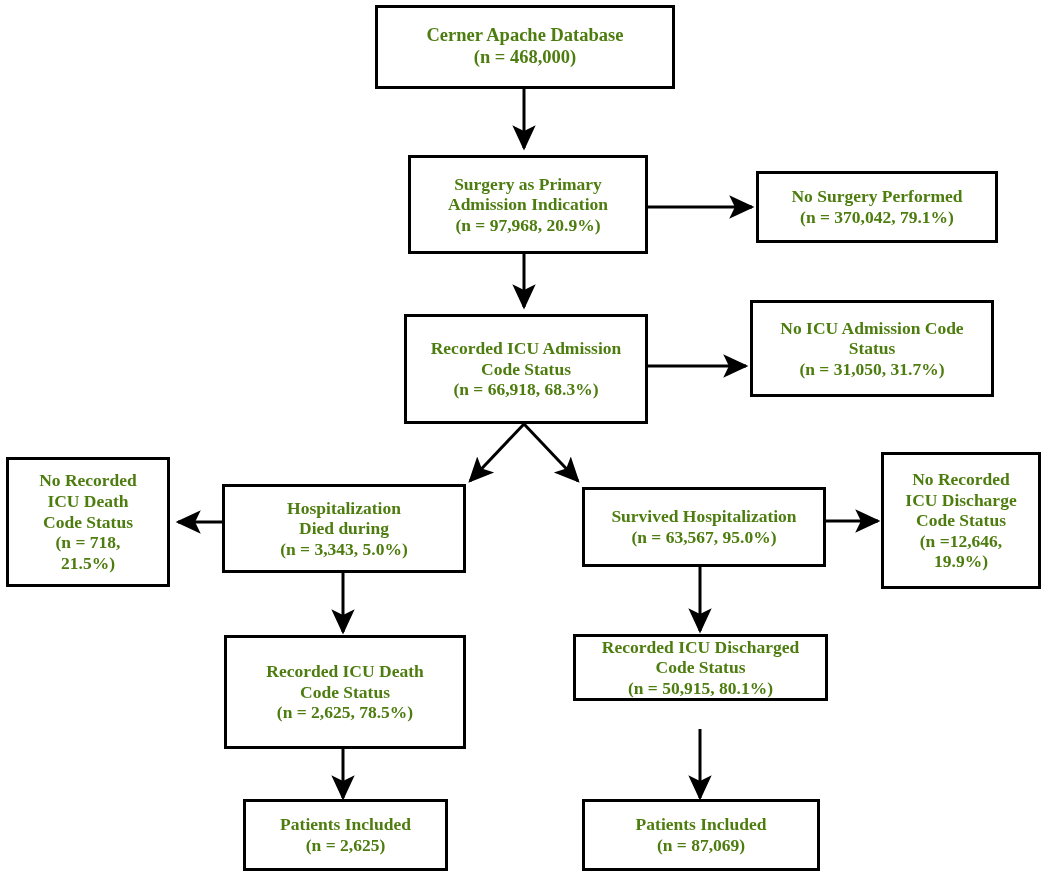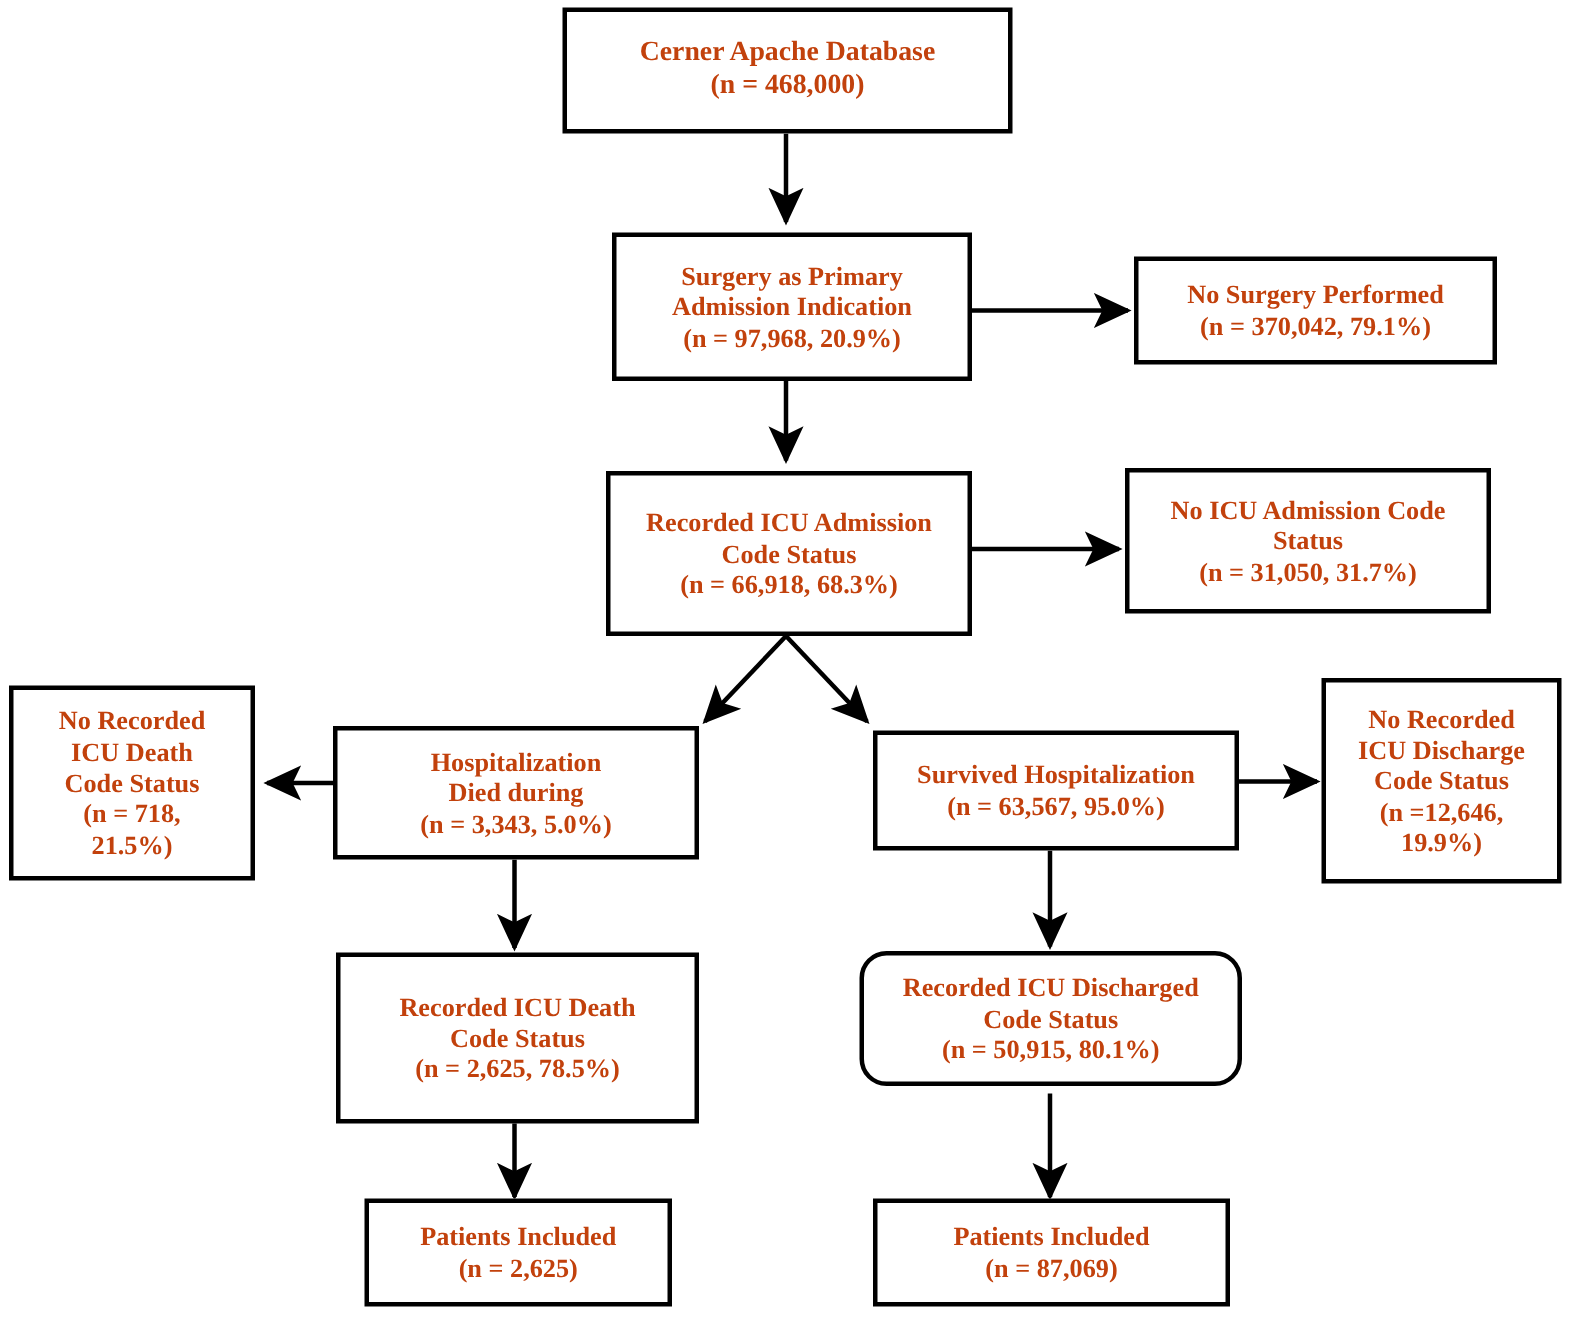--- a/index.html
+++ b/index.html
@@ -17,21 +17,21 @@
   }
   .node {
     position: absolute;
     box-sizing: border-box;
     border: 3px solid #000000;
     background: #ffffff;
     display: flex;
     align-items: center;
     justify-content: center;
     text-align: center;
-    color: #c2410c;
+    color: #4d7c0f;
     font-weight: bold;
     line-height: 1.18;
   }
   .node .lines {
     width: 100%;
     padding: 0 4px;
     box-sizing: border-box;
   }
   .node .ln { display: block; white-space: nowrap; }
   .f18 { font-size: 18.5px; }
@@ -105,21 +105,21 @@
   </div>
 
   <div class="node f17" style="left:404px; top:314px; width:244px; height:110px;">
     <div class="lines">
       <span class="ln">Recorded ICU Admission</span>
       <span class="ln">Code Status</span>
       <span class="ln">(n = 66,918, 68.3%)</span>
     </div>
   </div>
 
-  <div class="node f17" style="left:750px; top:312px; width:244px; height:97px;">
+  <div class="node f17" style="left:750px; top:300px; width:244px; height:97px;">
     <div class="lines">
       <span class="ln">No ICU Admission Code</span>
       <span class="ln">Status</span>
       <span class="ln">(n = 31,050, 31.7%)</span>
     </div>
   </div>
 
   <div class="node f17" style="left:6px; top:457px; width:164px; height:130px;">
     <div class="lines">
       <span class="ln">No Recorded</span>
@@ -156,21 +156,21 @@
   </div>
 
   <div class="node f17" style="left:224px; top:635px; width:242px; height:114px;">
     <div class="lines">
       <span class="ln">Recorded ICU Death</span>
       <span class="ln">Code Status</span>
       <span class="ln">(n = 2,625, 78.5%)</span>
     </div>
   </div>
 
-  <div class="node f17" style="left:573px; top:634px; width:255px; height:90px;border-radius:18px;">
+  <div class="node f17" style="left:573px; top:634px; width:255px; height:67px;">
     <div class="lines">
       <span class="ln">Recorded ICU Discharged</span>
       <span class="ln">Code Status</span>
       <span class="ln">(n = 50,915, 80.1%)</span>
     </div>
   </div>
 
   <div class="node f17" style="left:243px; top:799px; width:205px; height:72px;">
     <div class="lines">
       <span class="ln">Patients Included</span>

